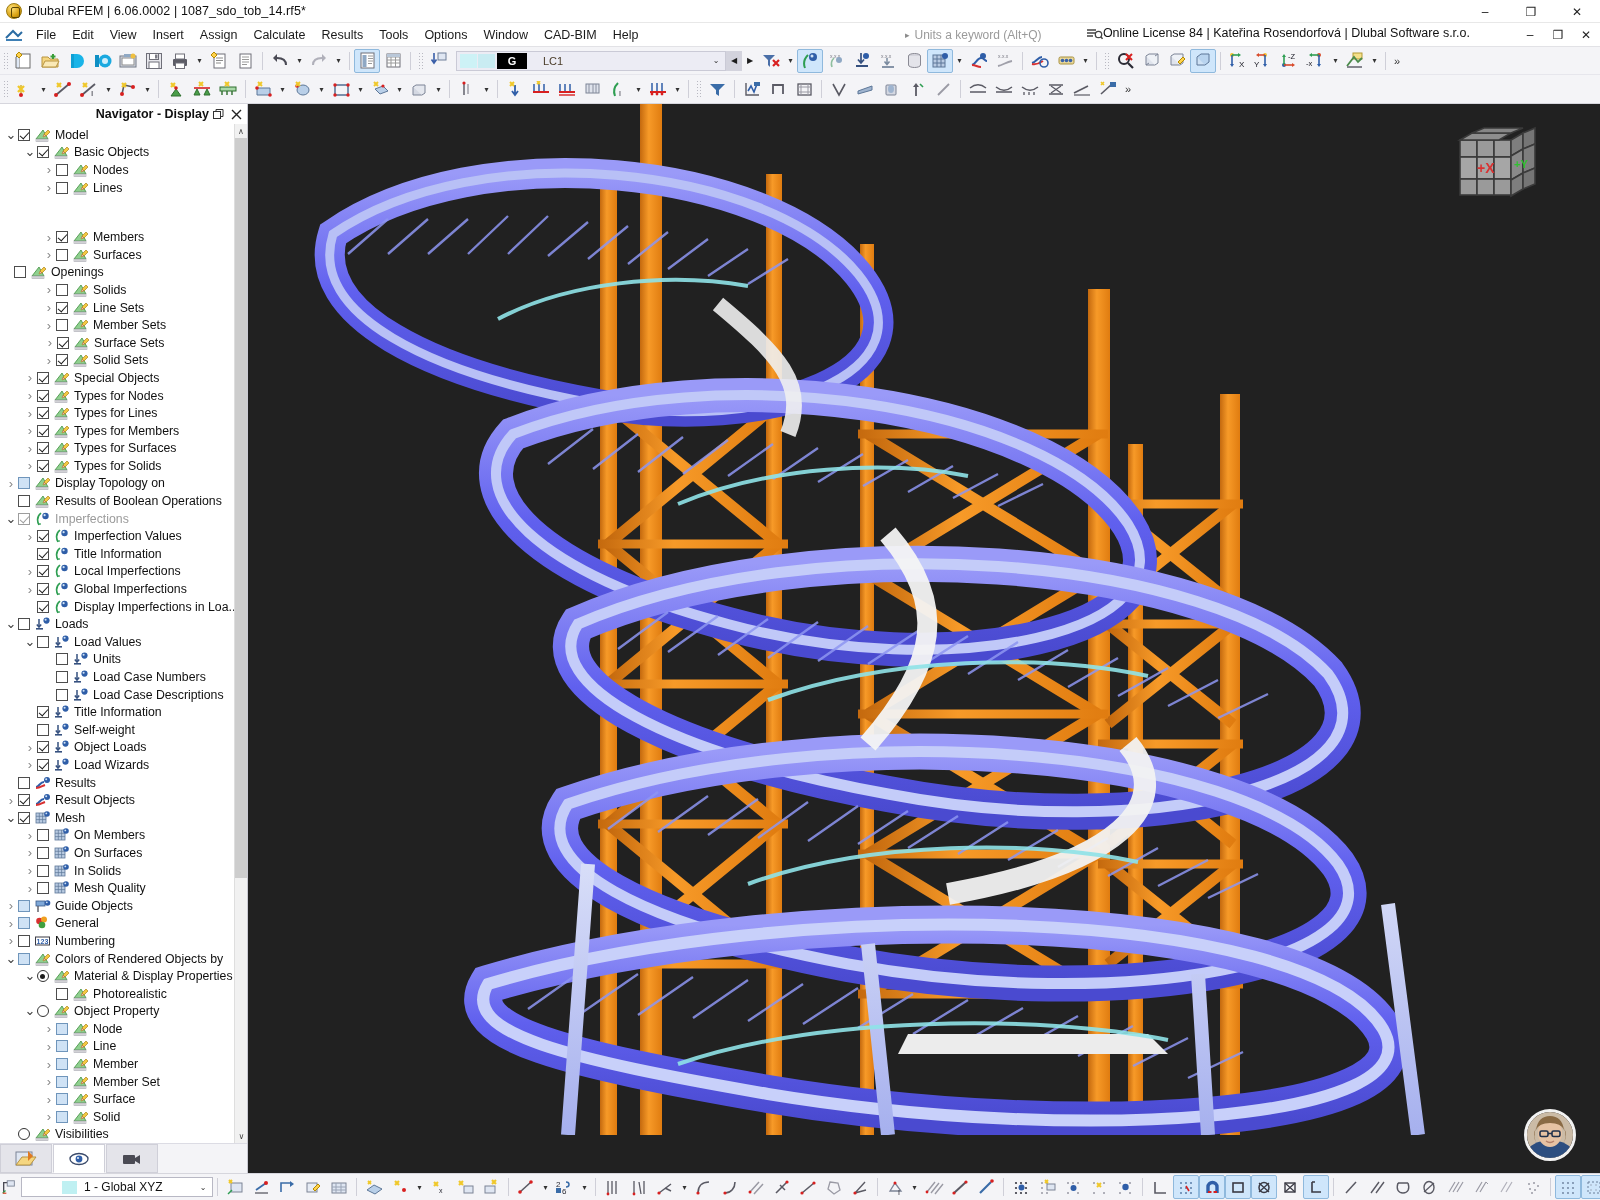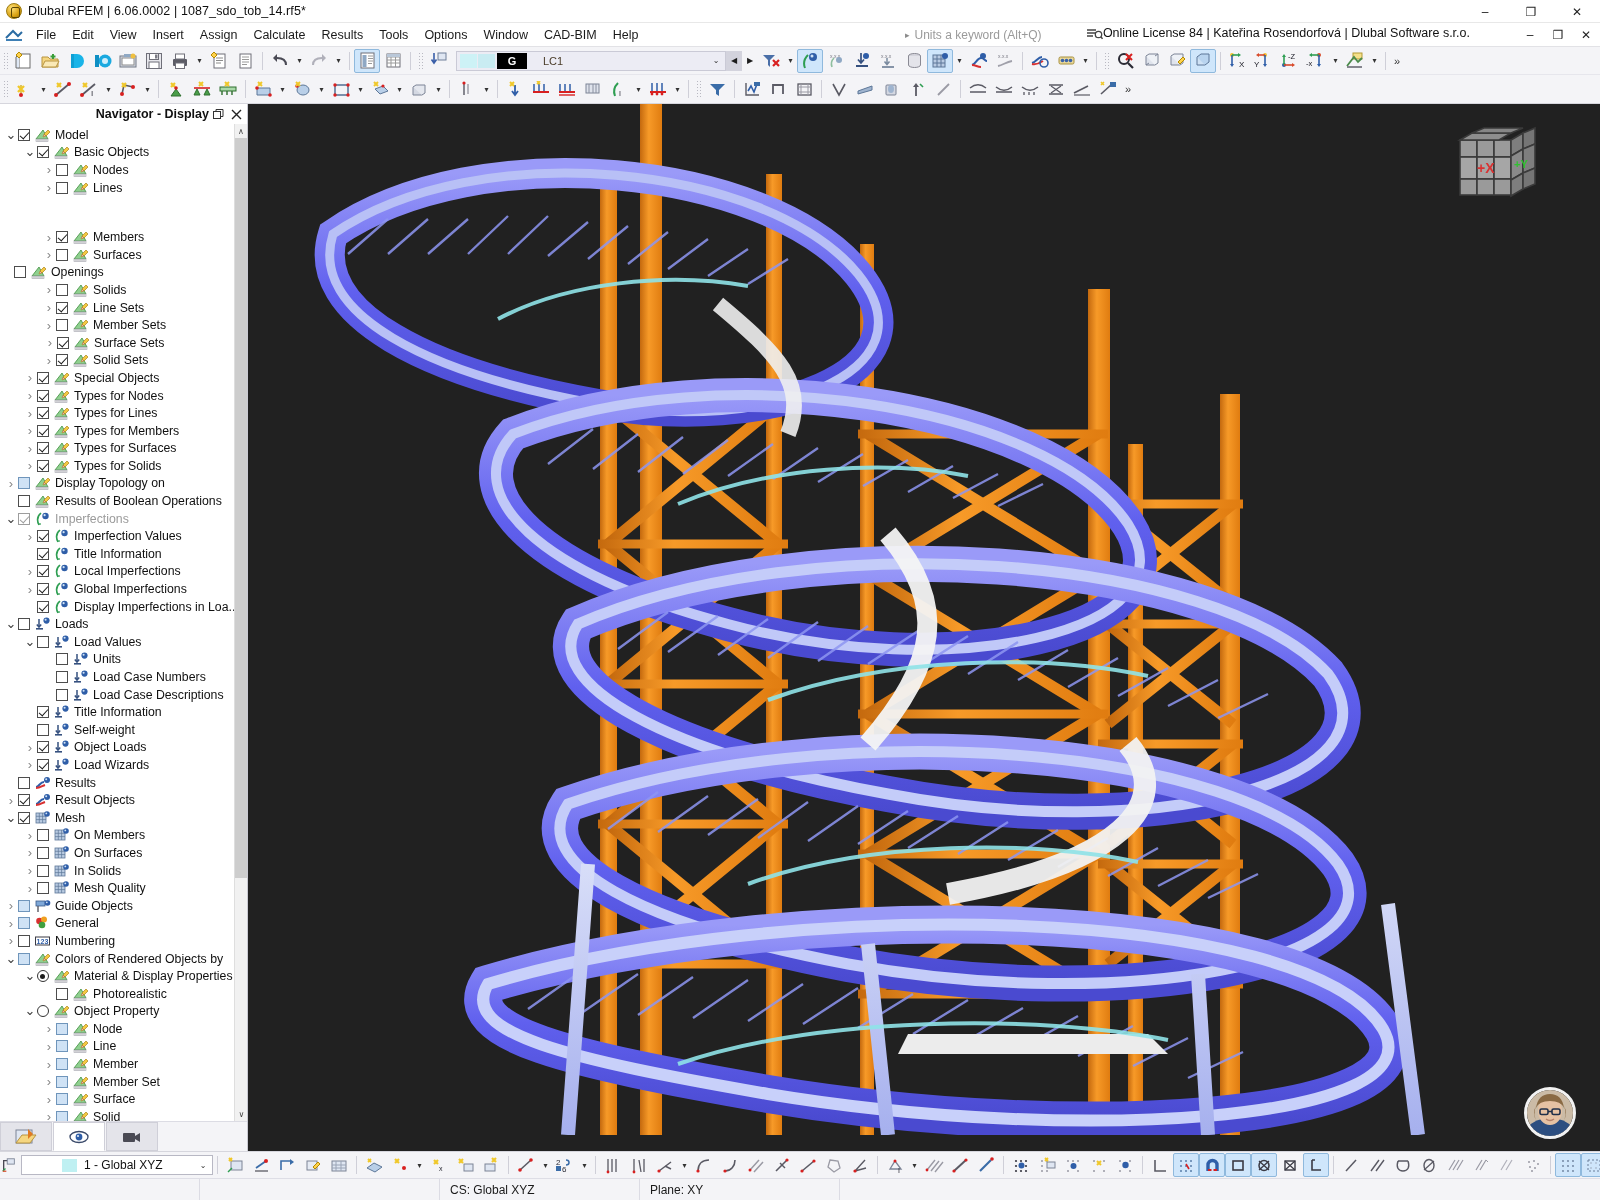--- a/index.html
+++ b/index.html
@@ -2049,21 +2049,14 @@
             <circle cx="6" cy="6" r="0.8"></circle>
             <circle cx="11" cy="6" r="0.8"></circle>
             <circle cx="6" cy="11" r="0.8"></circle>
             <circle cx="11" cy="11" r="0.8"></circle>
           </g>
         </svg>
     </div>
 
   </div>
 
-  <div class="statusbar">
-    <div class="scell" style="width:200px"></div>
-    <div class="scell" style="width:240px"></div>
-    <div class="scell" style="width:200px">CS: Global XYZ</div>
-    <div class="scell" style="width:200px">Plane: XY</div>
-    <div class="scell grow"></div>
-  </div>
 
 </div>
 
 </body></html>

